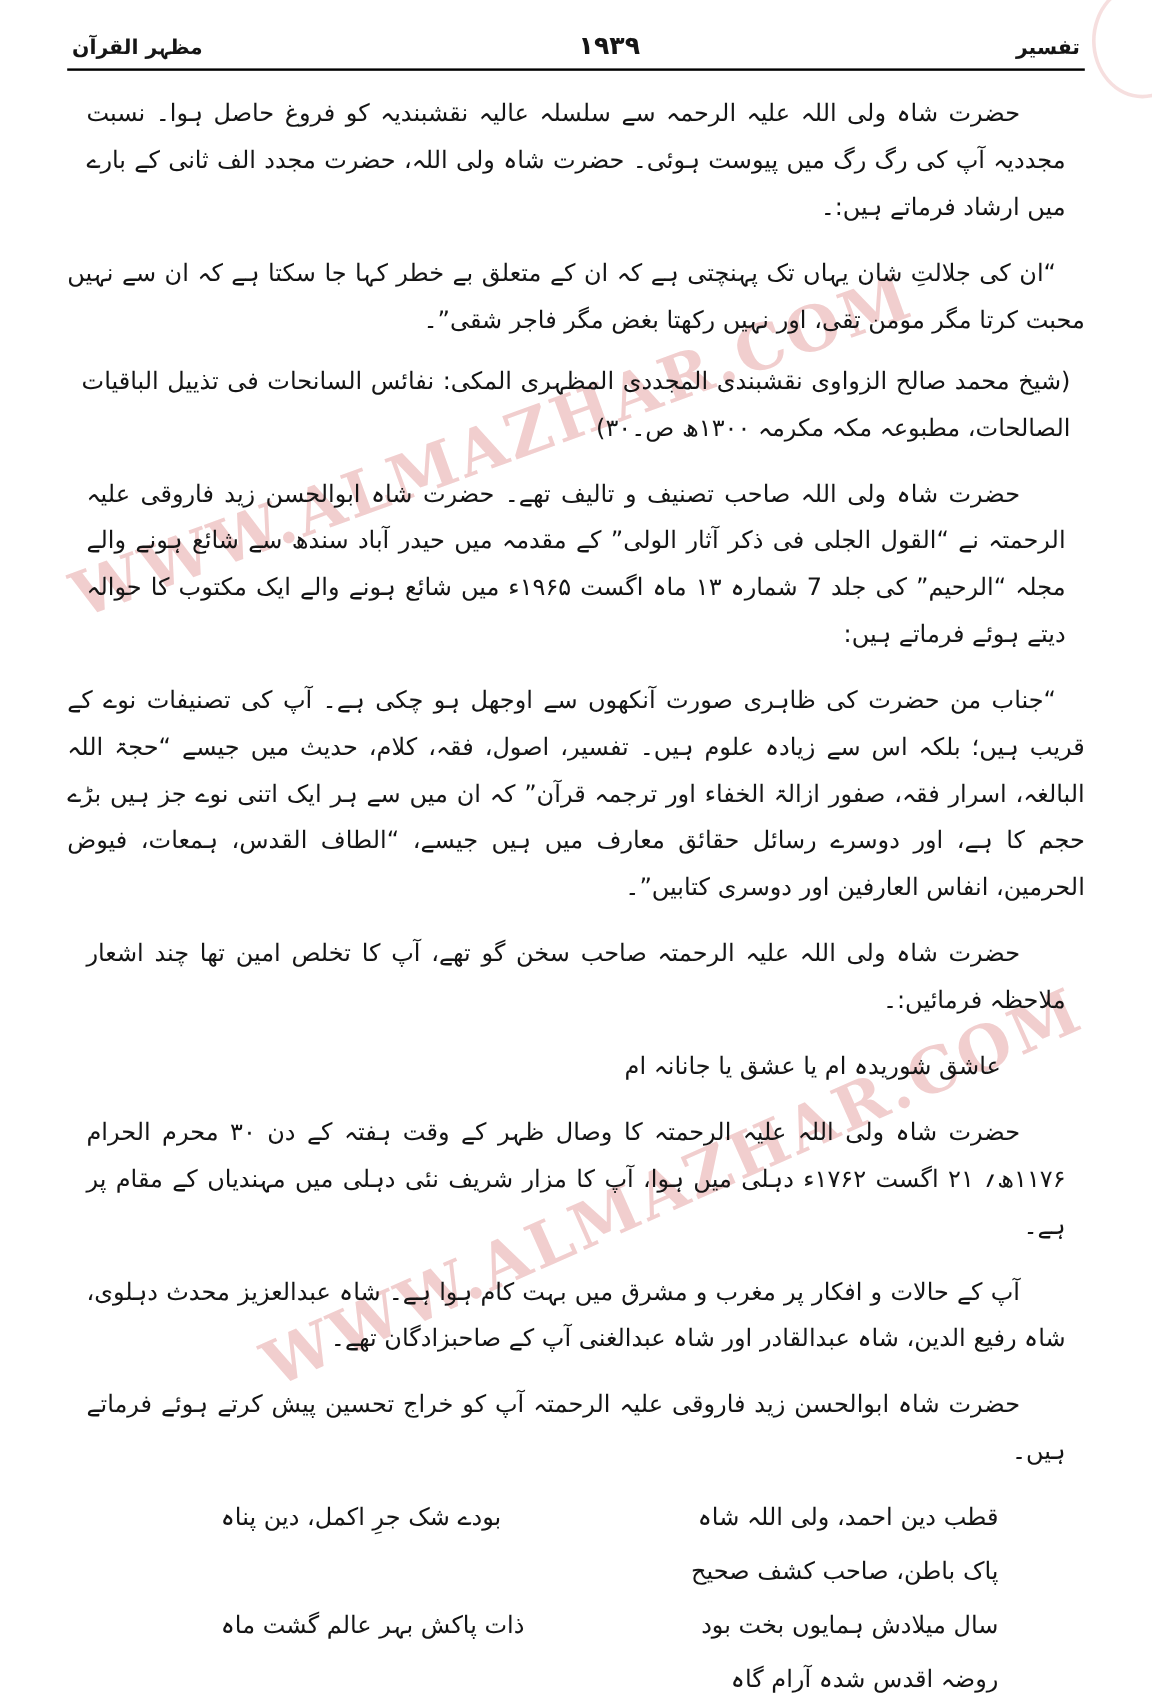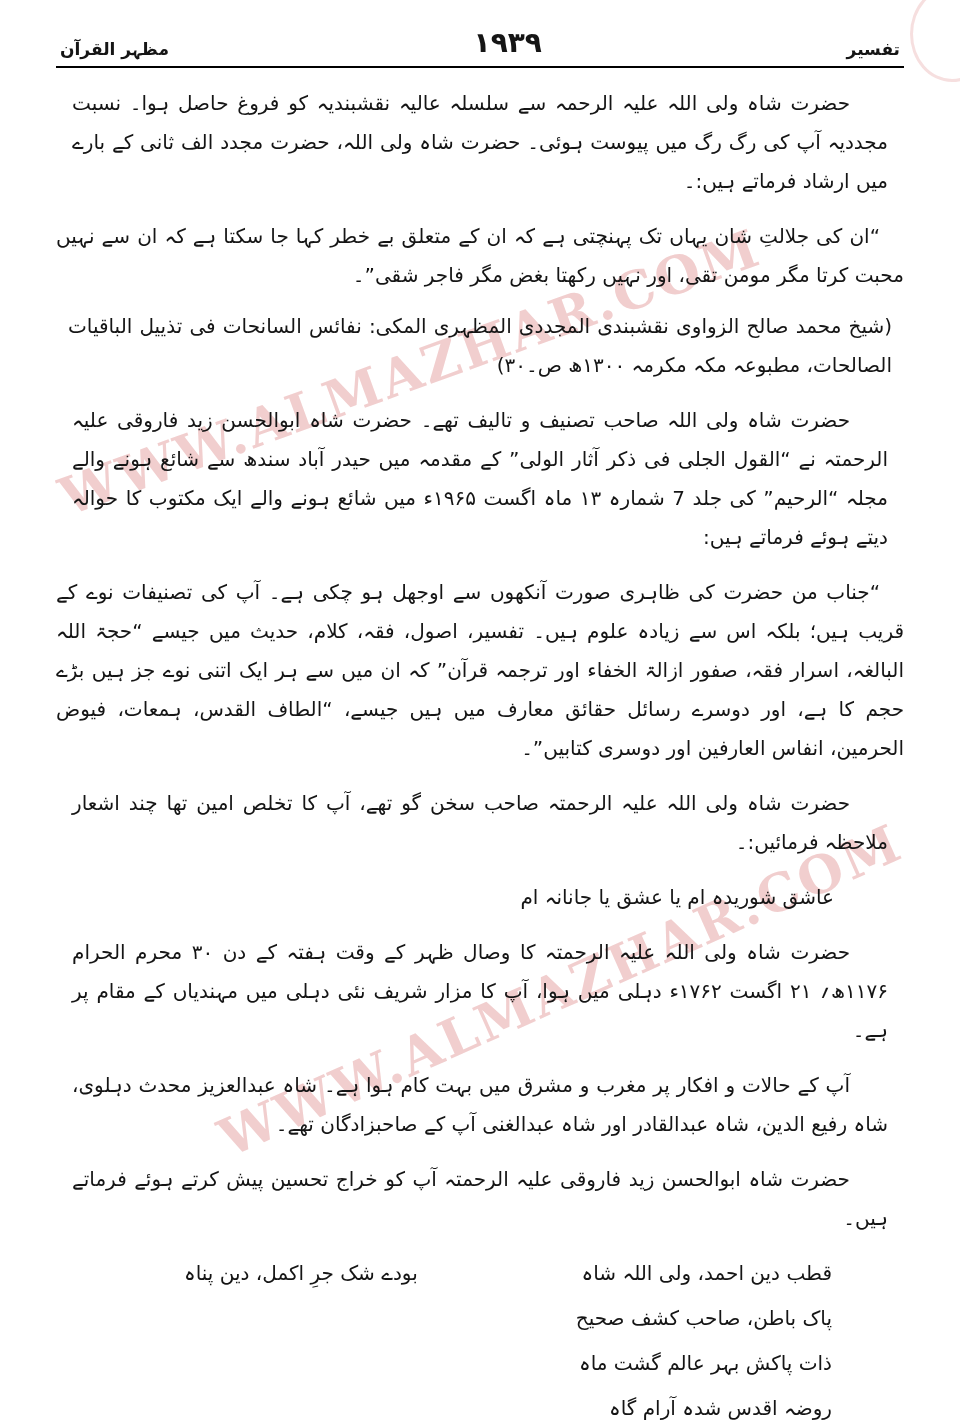--- a/index.html
+++ b/index.html
@@ -37,21 +37,21 @@
     background:transparent;
     pointer-events:none;
   }
   
   .header {
     position:relative; z-index:3;
     display:flex; justify-content:space-between; align-items:flex-end;
     font-size:17px; font-weight:bold;
     padding:0 4px 4px 4px;
   }
-  .page-num { font-size:28px; font-weight:bold; letter-spacing:2px; }
+  .page-num { font-size:21px; font-weight:bold; letter-spacing:2px; }
   .rule { border-top:2px solid #000; margin:3px 0 16px 0; position:relative; z-index:3; }
   
   .body-text {
     position:relative; z-index:3;
     font-size:20px; line-height:1.95;
     text-align:justify;
   }
   p.para { text-indent:38px; margin:16px; }
   p.quote { text-indent:24px; margin:0; }
   p.ref { text-indent:0; margin:12px; }
@@ -106,20 +106,21 @@
 
     <div class="poem">
       <div class="poem-row">
         <span>قطب دین احمد، ولی اللہ شاہ</span>
         <span>بودے شک جرِ اکمل، دین پناہ</span>
       </div>
       <div class="poem-row">
         <span>پاک باطن، صاحب کشف صحیح</span>
       </div>
       <div class="poem-row">
+        <span>سال میلادش ہمایوں بخت بود</span>
         <span>ذات پاکش بہر عالم گشت ماہ</span>
       </div>
       <div class="poem-row">
         <span>روضہ اقدس شدہ آرام گاہ</span>
       </div>
     </div>
 
   </main>
 </div>
 

